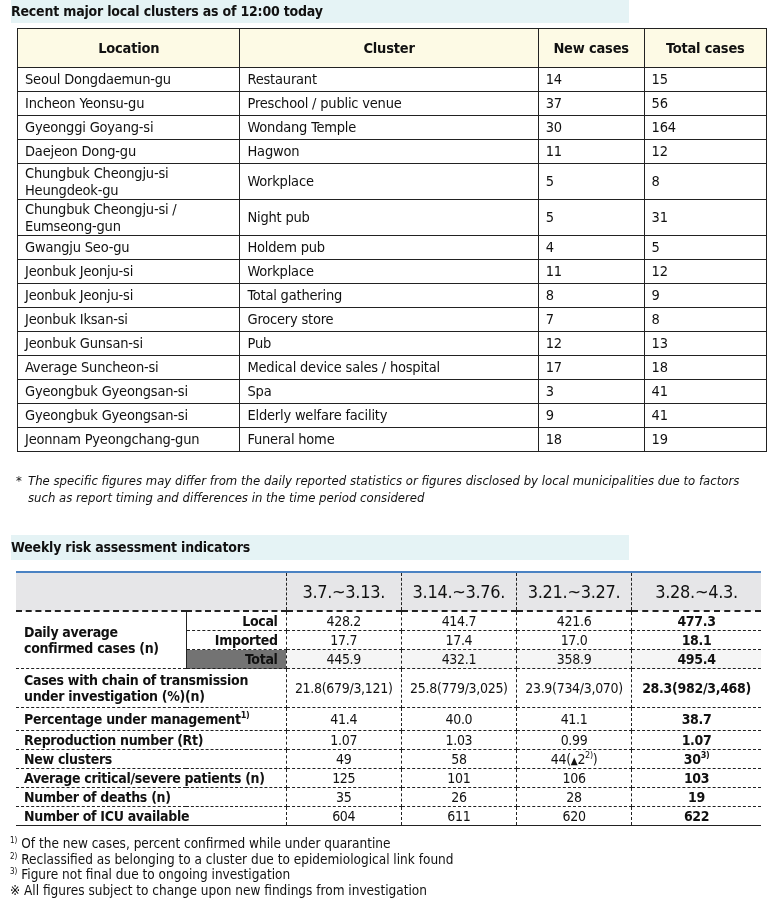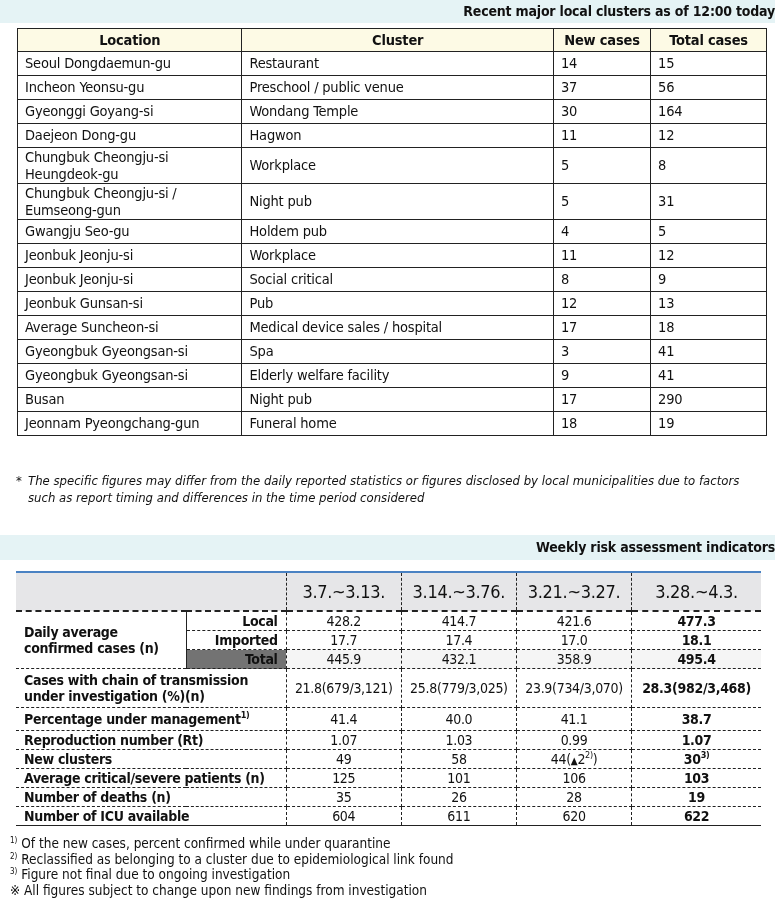--- a/index.html
+++ b/index.html
@@ -1,35 +1,35 @@
 <!DOCTYPE html>
 <html><head>
 <meta charset="utf-8">
 <style>
   html, body { margin: 0; padding: 0; background: #ffffff; }
   body { width: 775px; height: 904px; position: relative; overflow: hidden;
          font-family: "DejaVu Sans Condensed", "DejaVu Sans", sans-serif; color: #111; }
   .section-title {
-    position: absolute; left: 0; width: 775px; background: #e5f3f5;
-    text-align: right; font-weight: bold; font-size: 14px; color: #111;
+    position: absolute; left: 11px; width: 618px; background: #e5f3f5;
+    text-align: left; font-weight: bold; font-size: 14px; color: #111;
     letter-spacing: -0.2px;
   }
   #title1 { top: 0; height: 23px; line-height: 22px; }
   #title2 { top: 535px; height: 25px; line-height: 25px; }
 
   
   table.clusters {
     position: absolute; left: 17px; top: 28px; width: 750px;
     border-collapse: collapse; font-size: 14.5px; letter-spacing: -0.2px;
   }
   table.clusters th, table.clusters td {
     border: 1px solid #222; padding: 0 0 0 7px; text-align: left; vertical-align: middle;
   }
   table.clusters thead th {
-    background: #fdfae5; font-weight: bold; text-align: center; height: 22px; padding: 0;
+    background: #fdfae5; font-weight: bold; text-align: center; height: 22px; padding: 8px;
   }
   table.clusters tbody td { height: 23px; line-height: 17px; }
   table.clusters tbody tr.tall td { height: 35px; }
   .c-loc { width: 216px; }
   .c-clu { width: 300px; }
   .c-new { width: 93px; }
   .c-tot { width: 111px; }
 
   .note1 {
     position: absolute; left: 16px; top: 472px; width: 740px;
@@ -141,23 +141,29 @@
         <td>5</td>
       </tr>
       <tr>
         <td>Jeonbuk Jeonju-si</td>
         <td>Workplace</td>
         <td>11</td>
         <td>12</td>
       </tr>
       <tr>
         <td>Jeonbuk Jeonju-si</td>
-        <td>Social critical</td>
+        <td>Total gathering</td>
         <td>8</td>
         <td>9</td>
+      </tr>
+      <tr>
+        <td>Jeonbuk Iksan-si</td>
+        <td>Grocery store</td>
+        <td>7</td>
+        <td>8</td>
       </tr>
       <tr>
         <td>Jeonbuk Gunsan-si</td>
         <td>Pub</td>
         <td>12</td>
         <td>13</td>
       </tr>
       <tr>
         <td>Average Suncheon-si</td>
         <td>Medical device sales / hospital</td>
@@ -168,26 +174,20 @@
         <td>Gyeongbuk Gyeongsan-si</td>
         <td>Spa</td>
         <td>3</td>
         <td>41</td>
       </tr>
       <tr>
         <td>Gyeongbuk Gyeongsan-si</td>
         <td>Elderly welfare facility</td>
         <td>9</td>
         <td>41</td>
-      </tr>
-      <tr>
-        <td>Busan</td>
-        <td>Night pub</td>
-        <td>17</td>
-        <td>290</td>
       </tr>
       <tr>
         <td>Jeonnam Pyeongchang-gun</td>
         <td>Funeral home</td>
         <td>18</td>
         <td>19</td>
       </tr>
     </tbody>
 </table>
 

